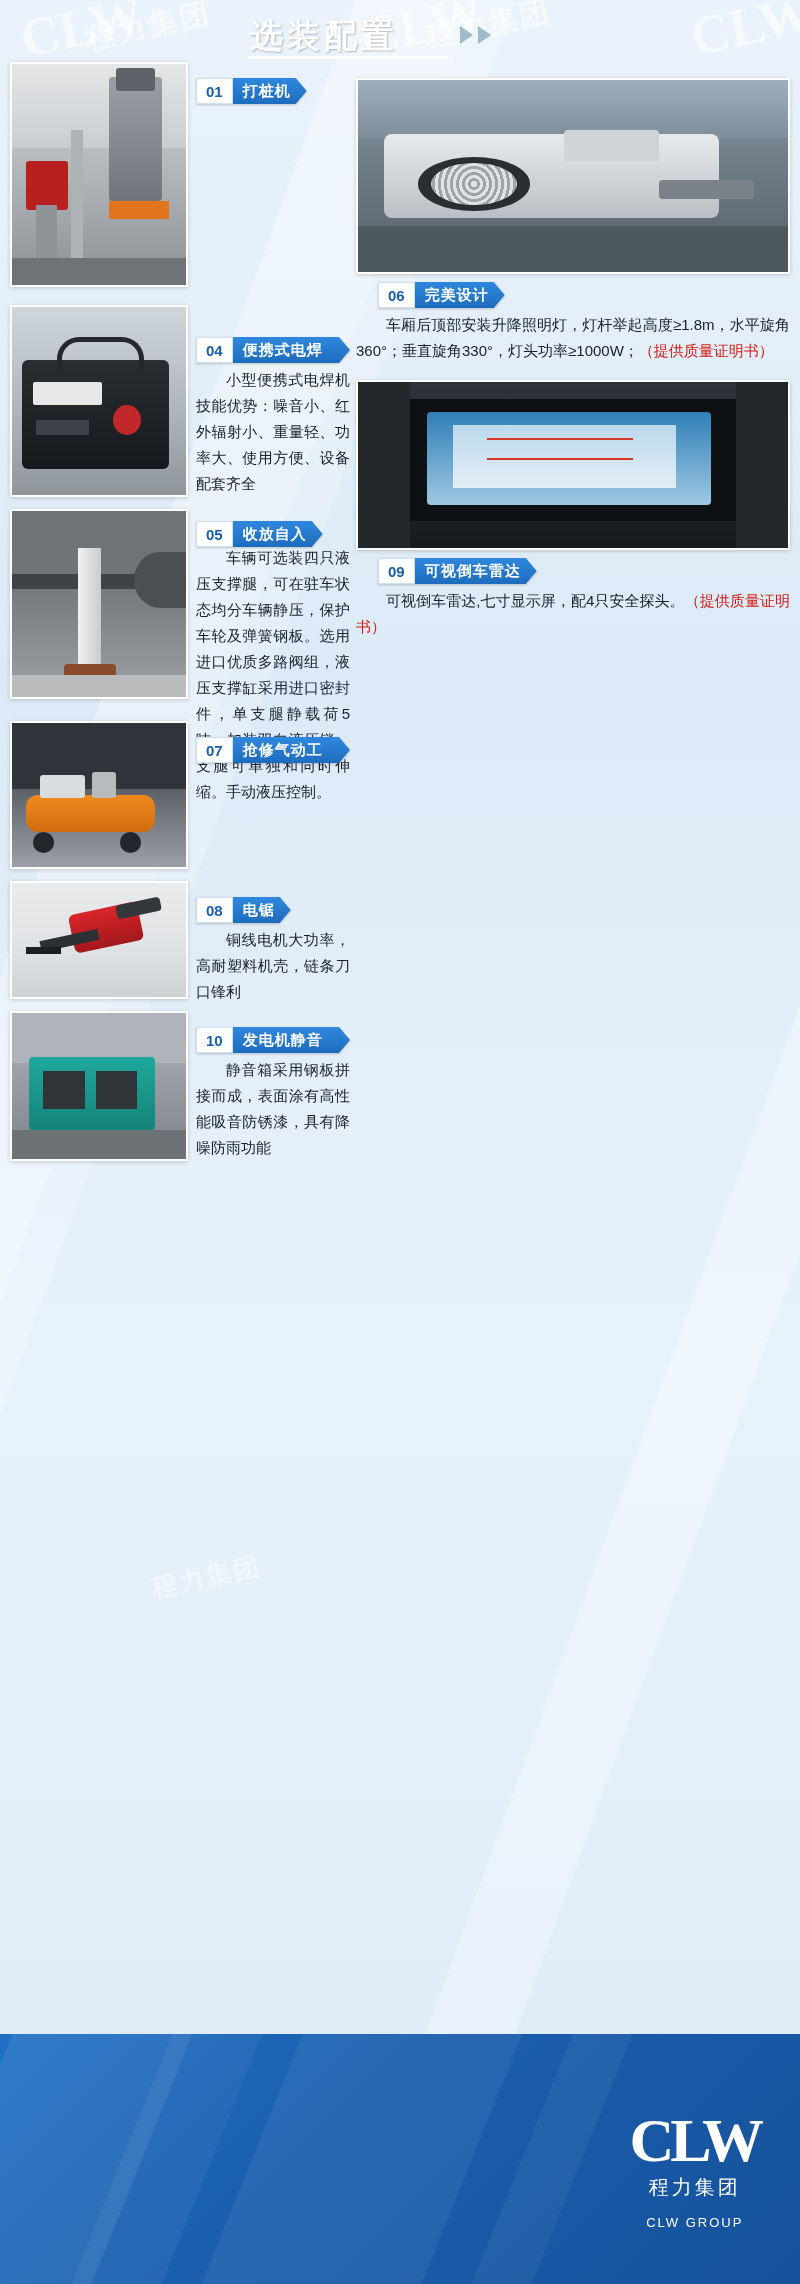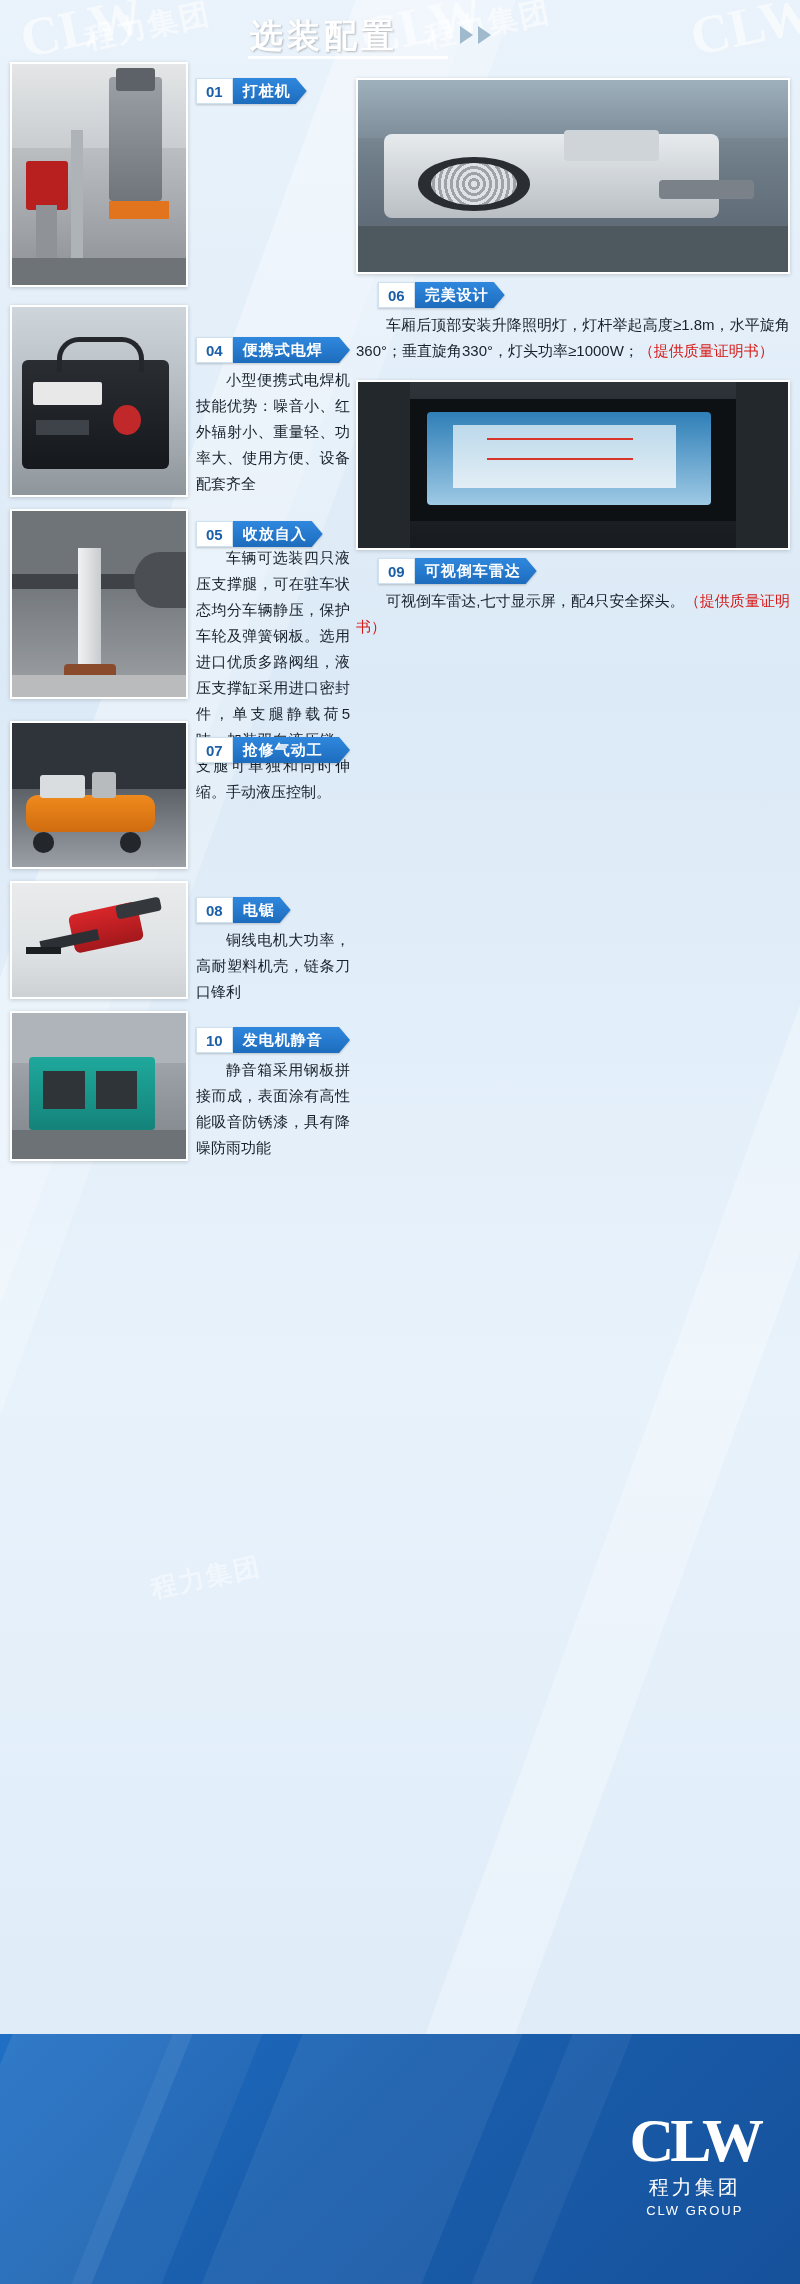--- a/index.html
+++ b/index.html
@@ -196,21 +196,21 @@
     letter-spacing: -4px;
   }
   .footer-logo .cn {
     font-size: 20px;
     letter-spacing: 3px;
     margin-top: 2px;
   }
   .footer-logo .en {
     font-size: 13px;
     letter-spacing: 2px;
-    margin-top: 2px;
+    margin-top: 14px;
   }
 
   
   .scene { position: absolute; inset: 0; }
   .obj { position: absolute; }
 </style>
 </head>
 <body>
 
 <div class="page">

